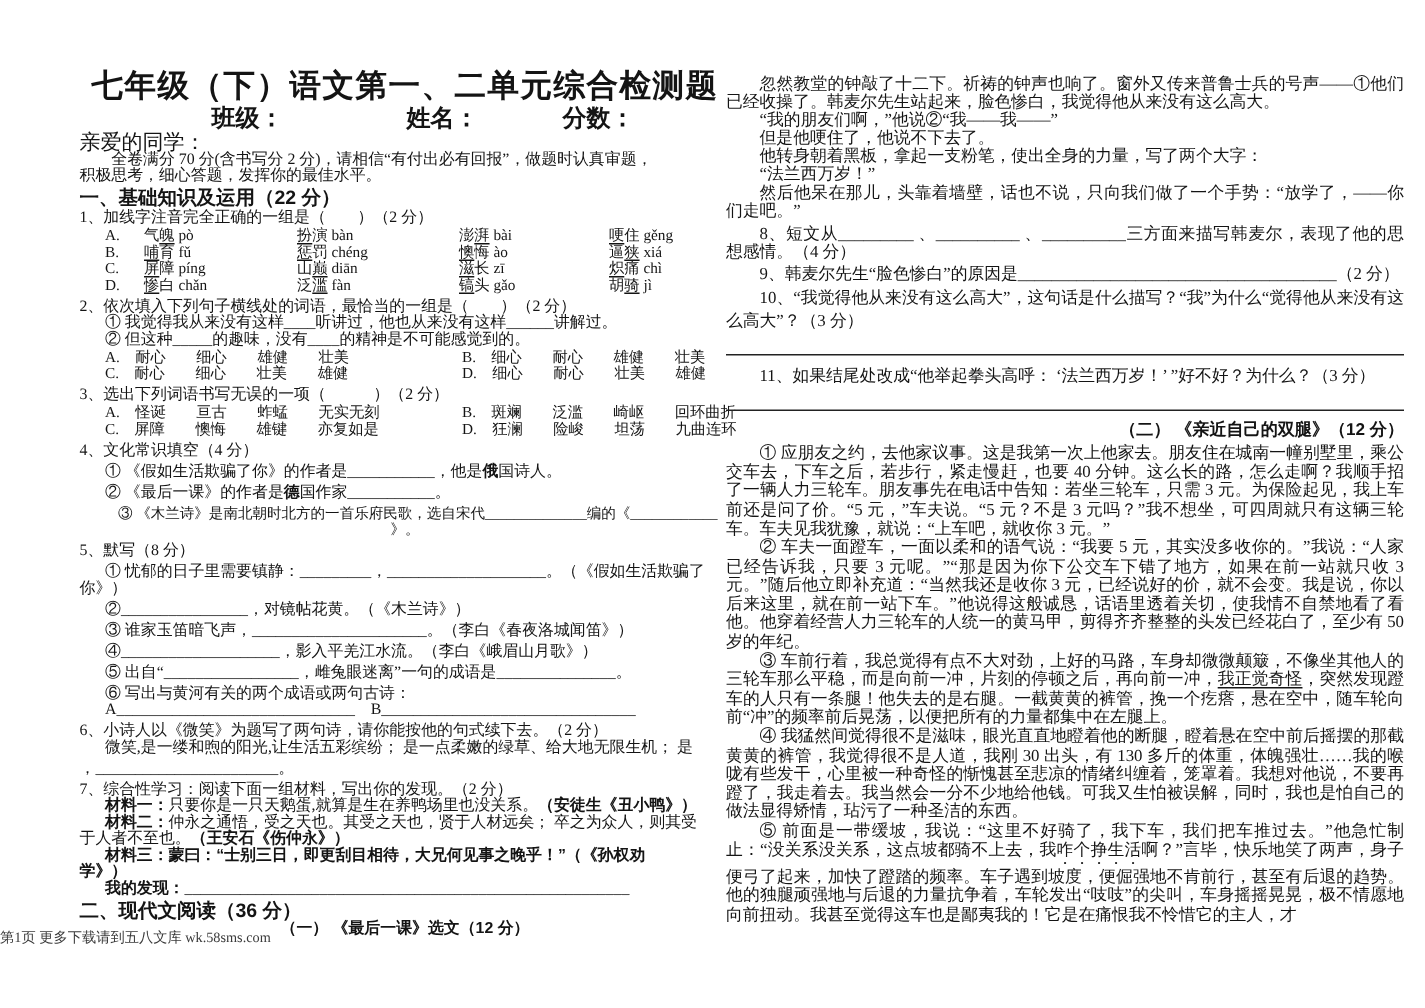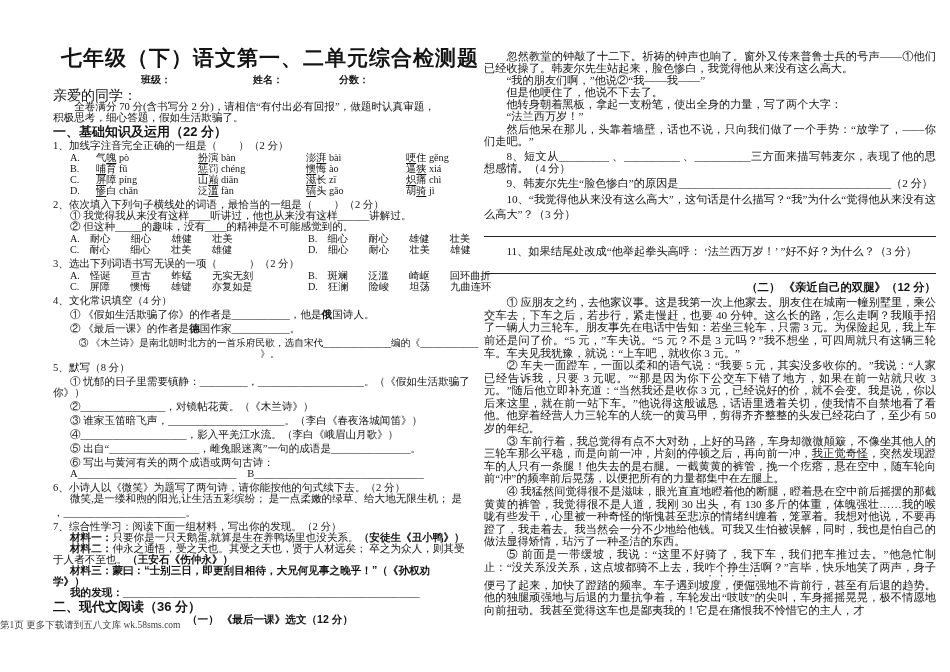--- a/index.html
+++ b/index.html
@@ -3,21 +3,21 @@
 <meta charset="utf-8">
 <style>
   html,body{margin:0;padding:0;background:#fff;}
   .page{position:relative;width:950px;height:672px;background:#ffffff;overflow:hidden;
         font-family:"Liberation Serif","DejaVu Serif",serif;color:#141414;}
   .colL{position:absolute;left:53px;top:52px;width:434px;font-size:10.6px;line-height:11px;}
   .colR{position:absolute;left:484px;top:50px;width:452px;font-size:11.2px;line-height:12.1px;text-align:justify;}
   .title{font-family:"Liberation Sans","DejaVu Sans",sans-serif;font-weight:bold;font-size:21px;
          text-align:center;letter-spacing:1px;margin-bottom:11px;white-space:nowrap;}
   .fields{display:flex;font-family:Liberation Sans, sans-serif;font-weight:bold;
-          font-size:10px;margin:0 0 5px 88px;}
+          font-size:16px;margin:0 0 5px 88px;}
   .fields span:nth-child(1){margin-right:82px;}
   .fields span:nth-child(2){margin-right:56px;}
   .ln{white-space:nowrap;}
   .colR .ln{white-space:normal;}
   .greet{font-size:14px;}
   .ind1{text-indent:2em;}
   .h{font-family:Liberation Sans, sans-serif;font-weight:bold;font-size:13px;margin:3px 0 2px;}
   .qs{margin-top:3px;}
   .sub{padding-left:17px;}
   .small{font-size:9.7px;text-align:center;}
@@ -49,21 +49,21 @@
   <div class="colL">
     <div class="title">七年级（下）语文第一、二单元综合检测题</div>
     <div class="fields">
       <span>班级：</span>
       <span>姓名：</span>
       <span>分数：</span>
     </div>
     <div>
         <div class="ln greet">亲爱的同学：</div>
         <div class="ln ind1">全卷满分 70 分(含书写分 2 分)，请相信“有付出必有回报”，做题时认真审题，</div>
-        <div class="ln ">积极思考，细心答题，假如生活欺骗了。</div>
+        <div class="ln ">积极思考，细心答题，发挥你的最佳水平。</div>
         <div class="ln h">一、基础知识及运用（22 分）</div>
         <div class="ln qs">1、加线字注音完全正确的一组是（　　）（2 分）</div>
         <div class="optgrid g5 ">
           <span>A.</span>
           <span>气<span class="ul">魄</span> pò</span>
           <span><span class="ul">扮</span>演 bàn</span>
           <span>澎<span class="ul">湃</span> bài</span>
           <span><span class="ul">哽</span>住 gěng</span>
           <span>B.</span>
           <span><span class="ul">哺</span>育 fǔ</span>

